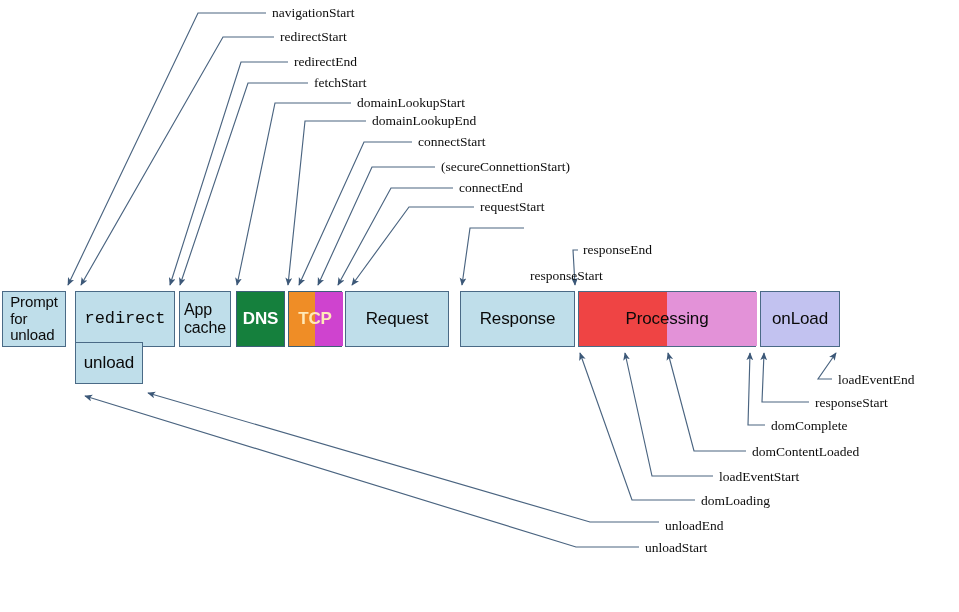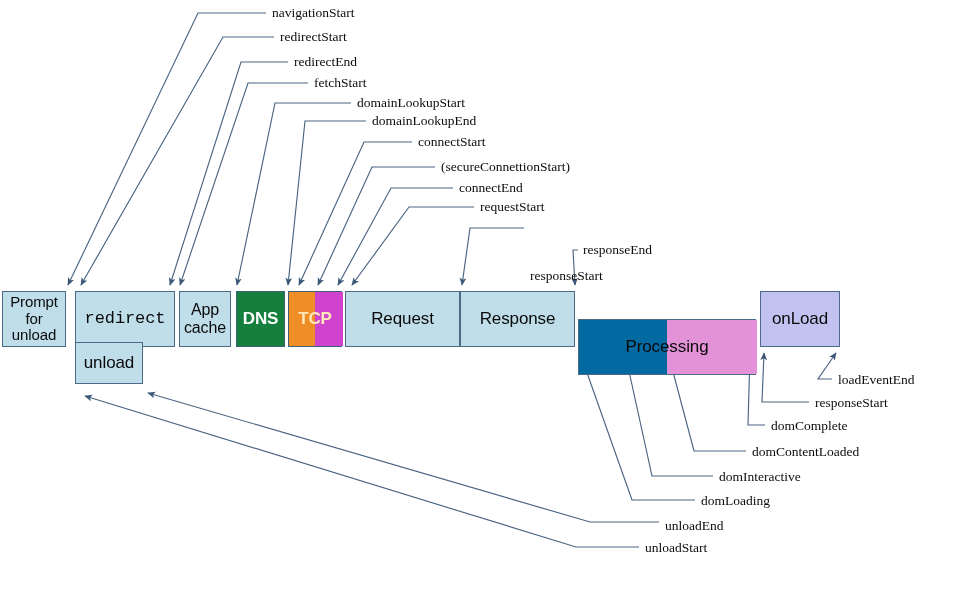--- a/index.html
+++ b/index.html
@@ -6,21 +6,21 @@
   body{width:959px;height:612px;position:relative;overflow:hidden;
        font-family:"Liberation Serif","DejaVu Serif",serif;}
 
   #stage{position:absolute;left:0;top:0;width:959px;height:612px;}
 
   
   #wires{position:absolute;left:0;top:0;width:959px;height:612px;}
 
   
   .box{position:absolute;box-sizing:border-box;border:1px solid #4a6a86;
-       display:flex;align-items:center;justify-content:center;text-align:center;
+       display:flex;align-items:center;justify-content:center;text-align:left;
        font-family:"Liberation Sans","DejaVu Sans",sans-serif;
        font-size:17px;color:#0a0a0a;line-height:1.12;letter-spacing:-0.1px;}
   .box.small{font-size:16px;}
   .box.tiny{font-size:15px;}
   .box.invert{color:#ffffff;font-weight:bold;border-color:#3d5f78;}
   .box.invert.tcp{color:#ffe9b8;}
   .split{position:absolute;top:0;bottom:0;}
 
   
   .lbl{position:absolute;white-space:nowrap;font-size:13.5px;color:#0c0c0c;
@@ -76,27 +76,27 @@
         <span style="position: relative; z-index: 2; white-space: pre-line;">App
 cache</span>
       </div>
       <div class="box invert" style="left: 236px; top: 291px; width: 49px; height: 56px; background: #15803d; color: rgb(255, 255, 255);">
         <span style="position: relative; z-index: 2; white-space: pre-line;">DNS</span>
       </div>
       <div class="box invert tcp" style="left: 288px; top: 291px; width: 54px; height: 56px; background: rgb(239, 141, 38); color: rgb(255, 233, 184);">
         <span class="split" style="left: 26px; width: 28px; background: rgb(207, 67, 207);"></span>
         <span style="position: relative; z-index: 2; white-space: pre-line;">TCP</span>
       </div>
-      <div class="box" style="left: 345px; top: 291px; width: 115px; height: 56px; background: rgb(191, 222, 234); color: rgb(10, 10, 10);">
+      <div class="box" style="left: 345px; top: 291px; width: 104px; height: 56px; background: rgb(191, 222, 234); color: rgb(10, 10, 10);">
         <span style="position: relative; z-index: 2; white-space: pre-line;">Request</span>
       </div>
       <div class="box" style="left: 460px; top: 291px; width: 115px; height: 56px; background: rgb(191, 222, 234); color: rgb(10, 10, 10);">
         <span style="position: relative; z-index: 2; white-space: pre-line;">Response</span>
       </div>
-      <div class="box" style="left: 578px; top: 291px; width: 178px; height: 56px; background: #0369a1; color: rgb(10, 10, 10); margin-top: 28px;">
+      <div class="box" style="left: 578px; top: 291px; width: 178px; height: 56px; background: #ef4444; color: rgb(10, 10, 10);">
         <span class="split" style="left: 88px; width: 90px; background: rgb(227, 146, 216);"></span>
         <span style="position: relative; z-index: 2; white-space: pre-line;">Processing</span>
       </div>
       <div class="box" style="left: 760px; top: 291px; width: 80px; height: 56px; background: rgb(194, 194, 240); color: rgb(10, 10, 10);">
         <span style="position: relative; z-index: 2; white-space: pre-line;">onLoad</span>
       </div>
     </div>
   <div id="labels">
       <div class="lbl" style="left: 272px; top: 6px;">navigationStart</div>
       <div class="lbl" style="left: 280px; top: 30px;">redirectStart</div>
@@ -107,18 +107,18 @@
       <div class="lbl" style="left: 418px; top: 135px;">connectStart</div>
       <div class="lbl" style="left: 441px; top: 160px;">(secureConnettionStart)</div>
       <div class="lbl" style="left: 459px; top: 181px;">connectEnd</div>
       <div class="lbl" style="left: 480px; top: 200px;">requestStart</div>
       <div class="lbl" style="left: 530px; top: 221px; margin-top: 48px;">responseStart</div>
       <div class="lbl" style="left: 583px; top: 243px;">responseEnd</div>
       <div class="lbl" style="left: 838px; top: 373px;">loadEventEnd</div>
       <div class="lbl" style="left: 815px; top: 396px;">responseStart</div>
       <div class="lbl" style="left: 771px; top: 419px;">domComplete</div>
       <div class="lbl" style="left: 752px; top: 445px;">domContentLoaded</div>
-      <div class="lbl" style="left: 719px; top: 470px;">domInteractive</div>
+      <div class="lbl" style="left: 719px; top: 470px;">loadEventStart</div>
       <div class="lbl" style="left: 701px; top: 494px;">domLoading</div>
       <div class="lbl" style="left: 665px; top: 519px;">unloadEnd</div>
       <div class="lbl" style="left: 645px; top: 541px; text-align: center;">unloadStart</div>
     </div>
 </div>
 
 </body></html>

